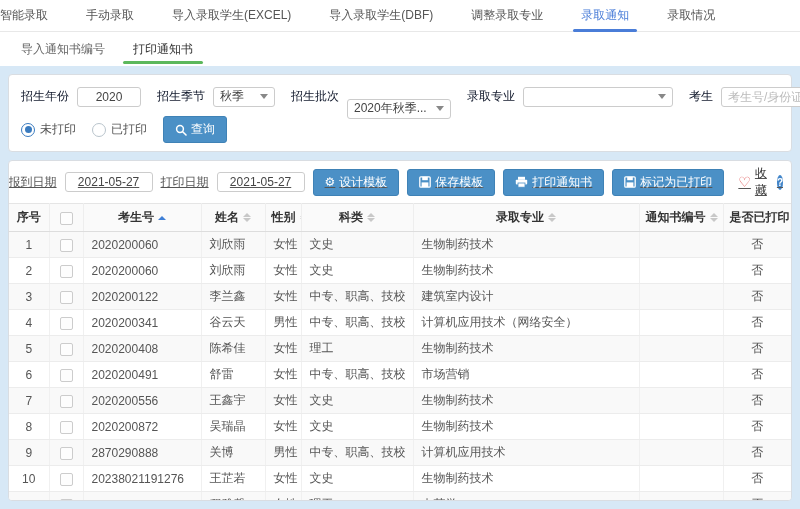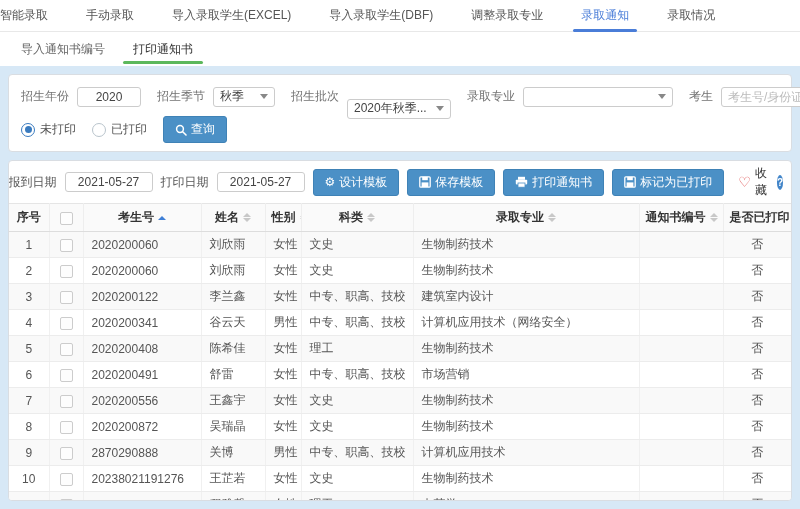--- a/index.html
+++ b/index.html
@@ -24,21 +24,21 @@
     bottom:2px; height:3px; background:#5cb85c; border-radius:2px; }
 
   
   .content { flex:1; padding:8px; display:flex; flex-direction:column; overflow:hidden; }
   .panel { background:#fff; border:1px solid #d9dde2; border-radius:4px; }
 
   
   .filter-panel { padding:8px 12px; margin-bottom:8px; flex:none; }
   .filter-row { display:flex; align-items:center; height:27px; }
   .filter-row + .filter-row { margin-top:6px; }
-  .flabel { margin-right:8px; color:#737373; white-space:nowrap; }
+  .flabel { margin-right:8px; color:#0f172a; white-space:nowrap; }
   .fgroup { display:flex; align-items:center; margin-right:16px; }
   .finput, .fselect { height:20px; border:1px solid #ccc; border-radius:3px;
     background:#fff; font-size:12px; color:#444; padding:0 6px;
     font-family:"Liberation Sans","DejaVu Sans",sans-serif; }
   .finput { text-align:center; }
   .finput.left { text-align:left; }
   .finput::placeholder { color:#bbb; }
   .fselect { display:flex; align-items:center; justify-content:space-between;
     cursor:pointer; }
   .fselect .sel-text { overflow:hidden; white-space:nowrap; text-overflow:ellipsis; }
@@ -56,21 +56,21 @@
 
   .btn-blue { display:inline-flex; align-items:center; gap:4px; background:#4b90c6;
     border:1px solid #3f82b6; color:#fff; border-radius:3px; height:27px; padding:0 11px;
     font-size:12px; cursor:pointer; white-space:nowrap;
     font-family:"Liberation Sans","DejaVu Sans",sans-serif; }
   .btn-blue .g-icon { font-size:12px; line-height:1; }
 
   
   .table-panel { flex:1; display:flex; flex-direction:column; overflow:hidden; }
   .toolbar { display:flex; align-items:center; justify-content:flex-end; gap:8px;
-    padding:4px 8px; flex:none; }
+    padding:4px 8px; flex:none;text-decoration:underline; }
   .tlabel { color:#555; white-space:nowrap; }
   .fav { display:inline-flex; align-items:center; gap:4px; margin-left:6px; cursor:pointer; color:#333; }
   .heart { color:#e05a5a; font-size:14px; line-height:1; }
   .help { width:15px; height:15px; border-radius:50%; background:#4285c9; color:#fff;
     display:inline-flex; align-items:center; justify-content:center; font-size:10px;
     font-weight:bold; cursor:pointer; margin-left:2px; }
 
   table { width:100%; border-collapse:collapse; table-layout:fixed; flex:none; }
   thead th { background:#fafafa; border-top:1px solid #e5e5e5; border-bottom:1px solid #ddd;
     border-right:1px solid #eee; font-weight:bold; color:#333; padding:5px 6px; height:25px;

